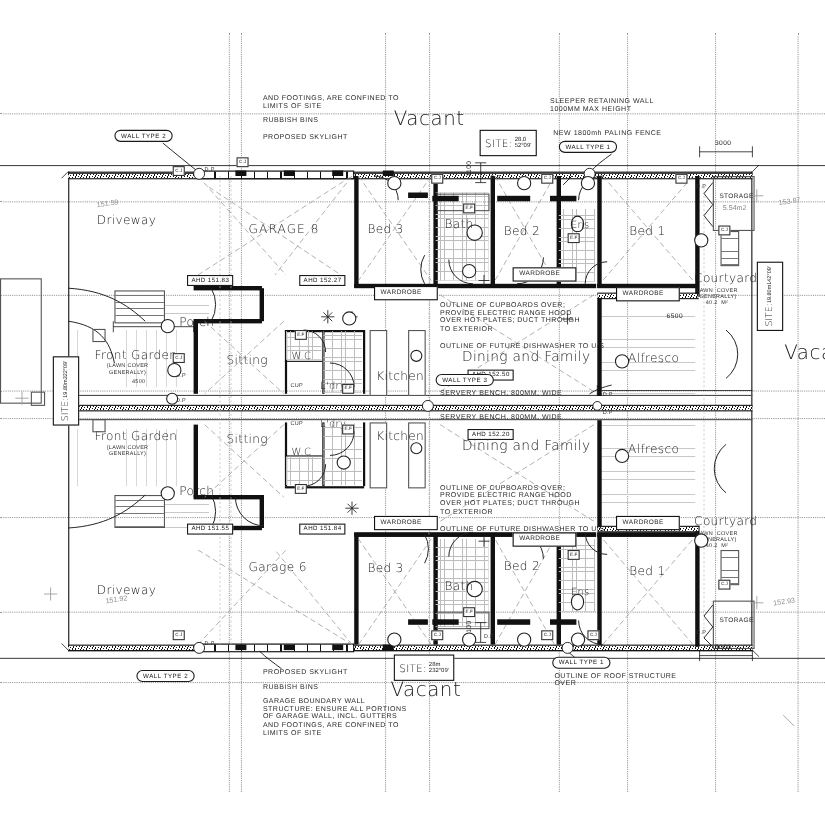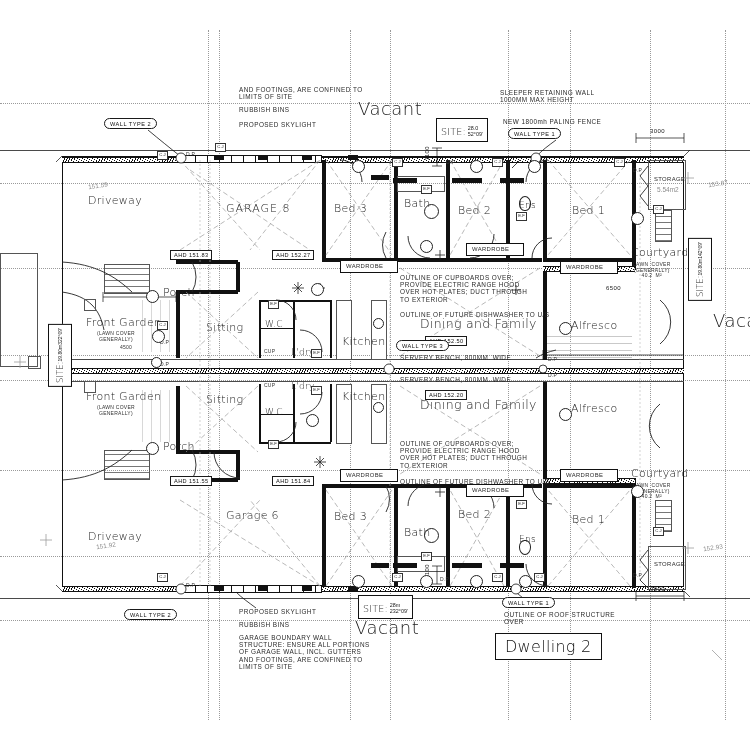--- a/index.html
+++ b/index.html
@@ -427,23 +427,20 @@
     <span class="s1">SITE:</span><span class="s2">19.80m</span><span class="s2">322°09'</span>
   </div>
   <div class="sitebox-v" style="left:688px;top:238px;">
     <span class="s1">SITE:</span><span class="s2">19.80m</span><span class="s2">142°09'</span>
   </div>
 
   <div class="txt vacant" style="left:358px;top:99px;">Vacant</div>
   <div class="txt vacant" style="left:713px;top:311px;">Vacant</div>
   <div class="txt vacant" style="left:355px;top:618px;">Vacant</div>
 
-  <div class="dwellbox" style="left:495px;top:633px;">
-    <span>Dwelling 2</span>
-  </div>
 
   <div class="txt note" style="left:239px;top:86px;">AND FOOTINGS, ARE CONFINED TO
 LIMITS OF SITE</div>
   <div class="txt note" style="left:239px;top:106px;">RUBBISH BINS</div>
   <div class="txt note" style="left:239px;top:121px;">PROPOSED SKYLIGHT</div>
   <div class="txt note" style="left:500px;top:89px;">SLEEPER RETAINING WALL
 1000MM MAX HEIGHT</div>
   <div class="txt note" style="left:503px;top:118px;">NEW 1800mh PALING FENCE</div>
 
   <div class="txt note" style="left:400px;top:274px;">OUTLINE OF CUPBOARDS OVER;

